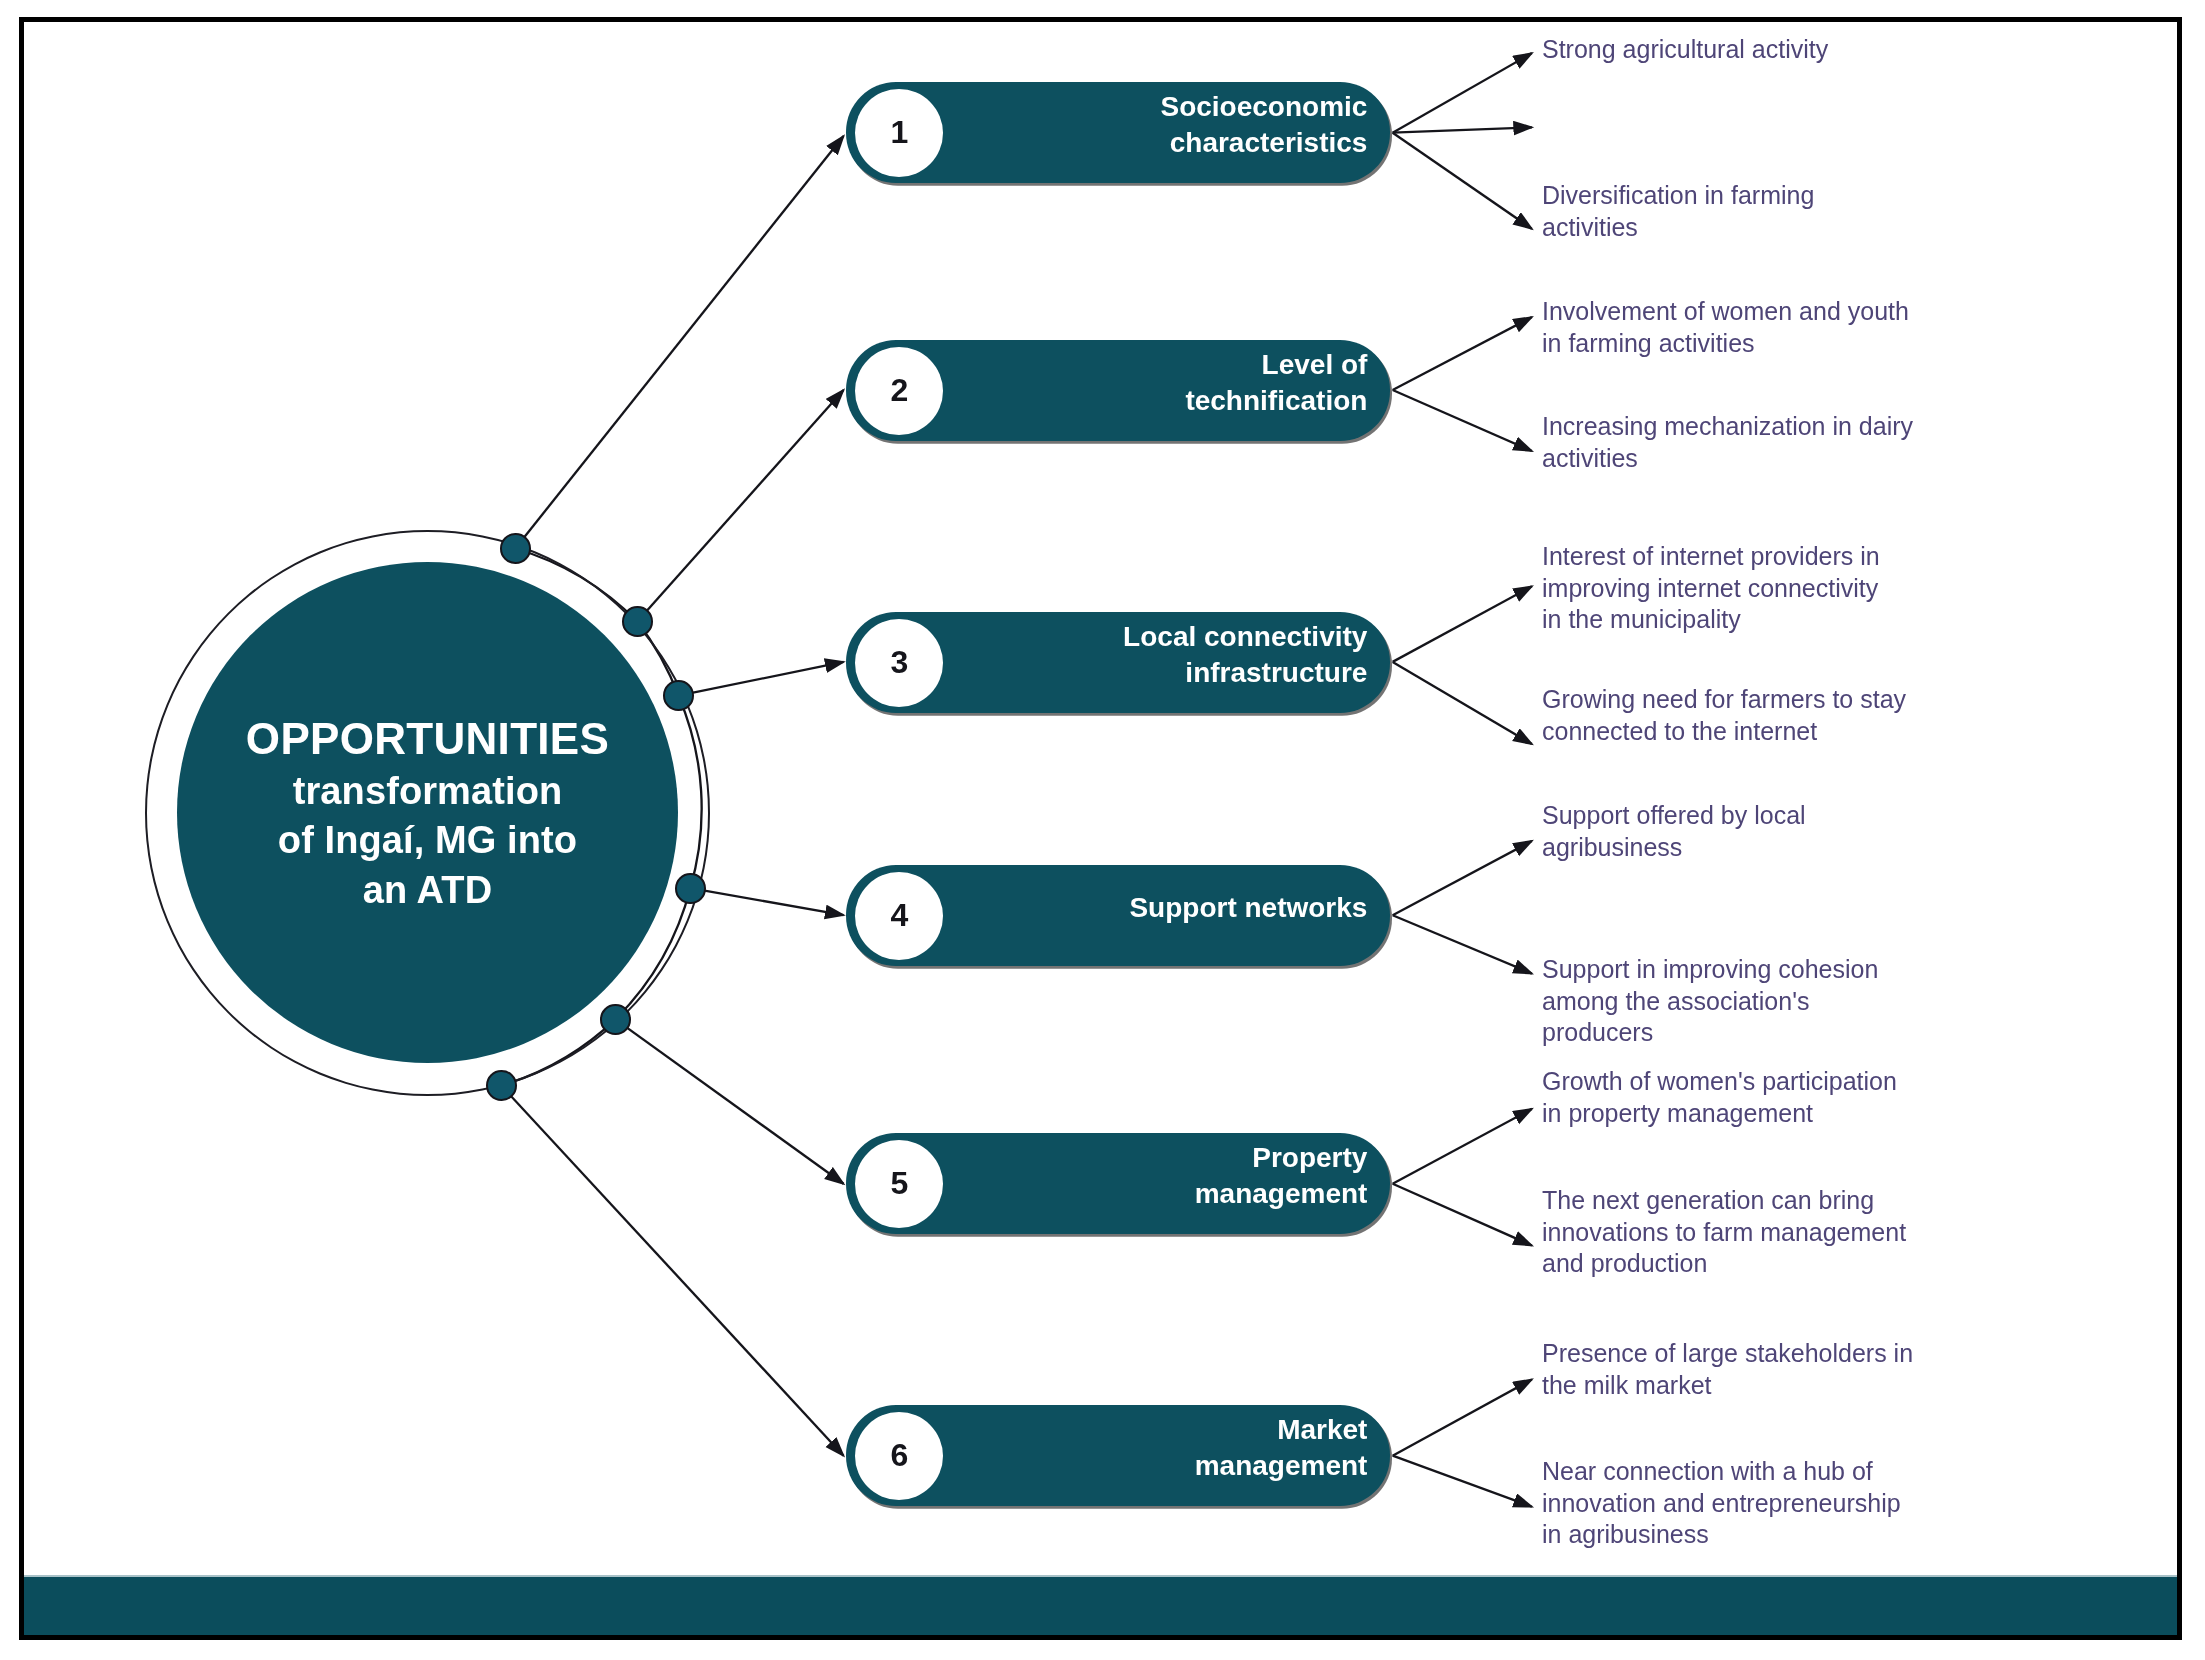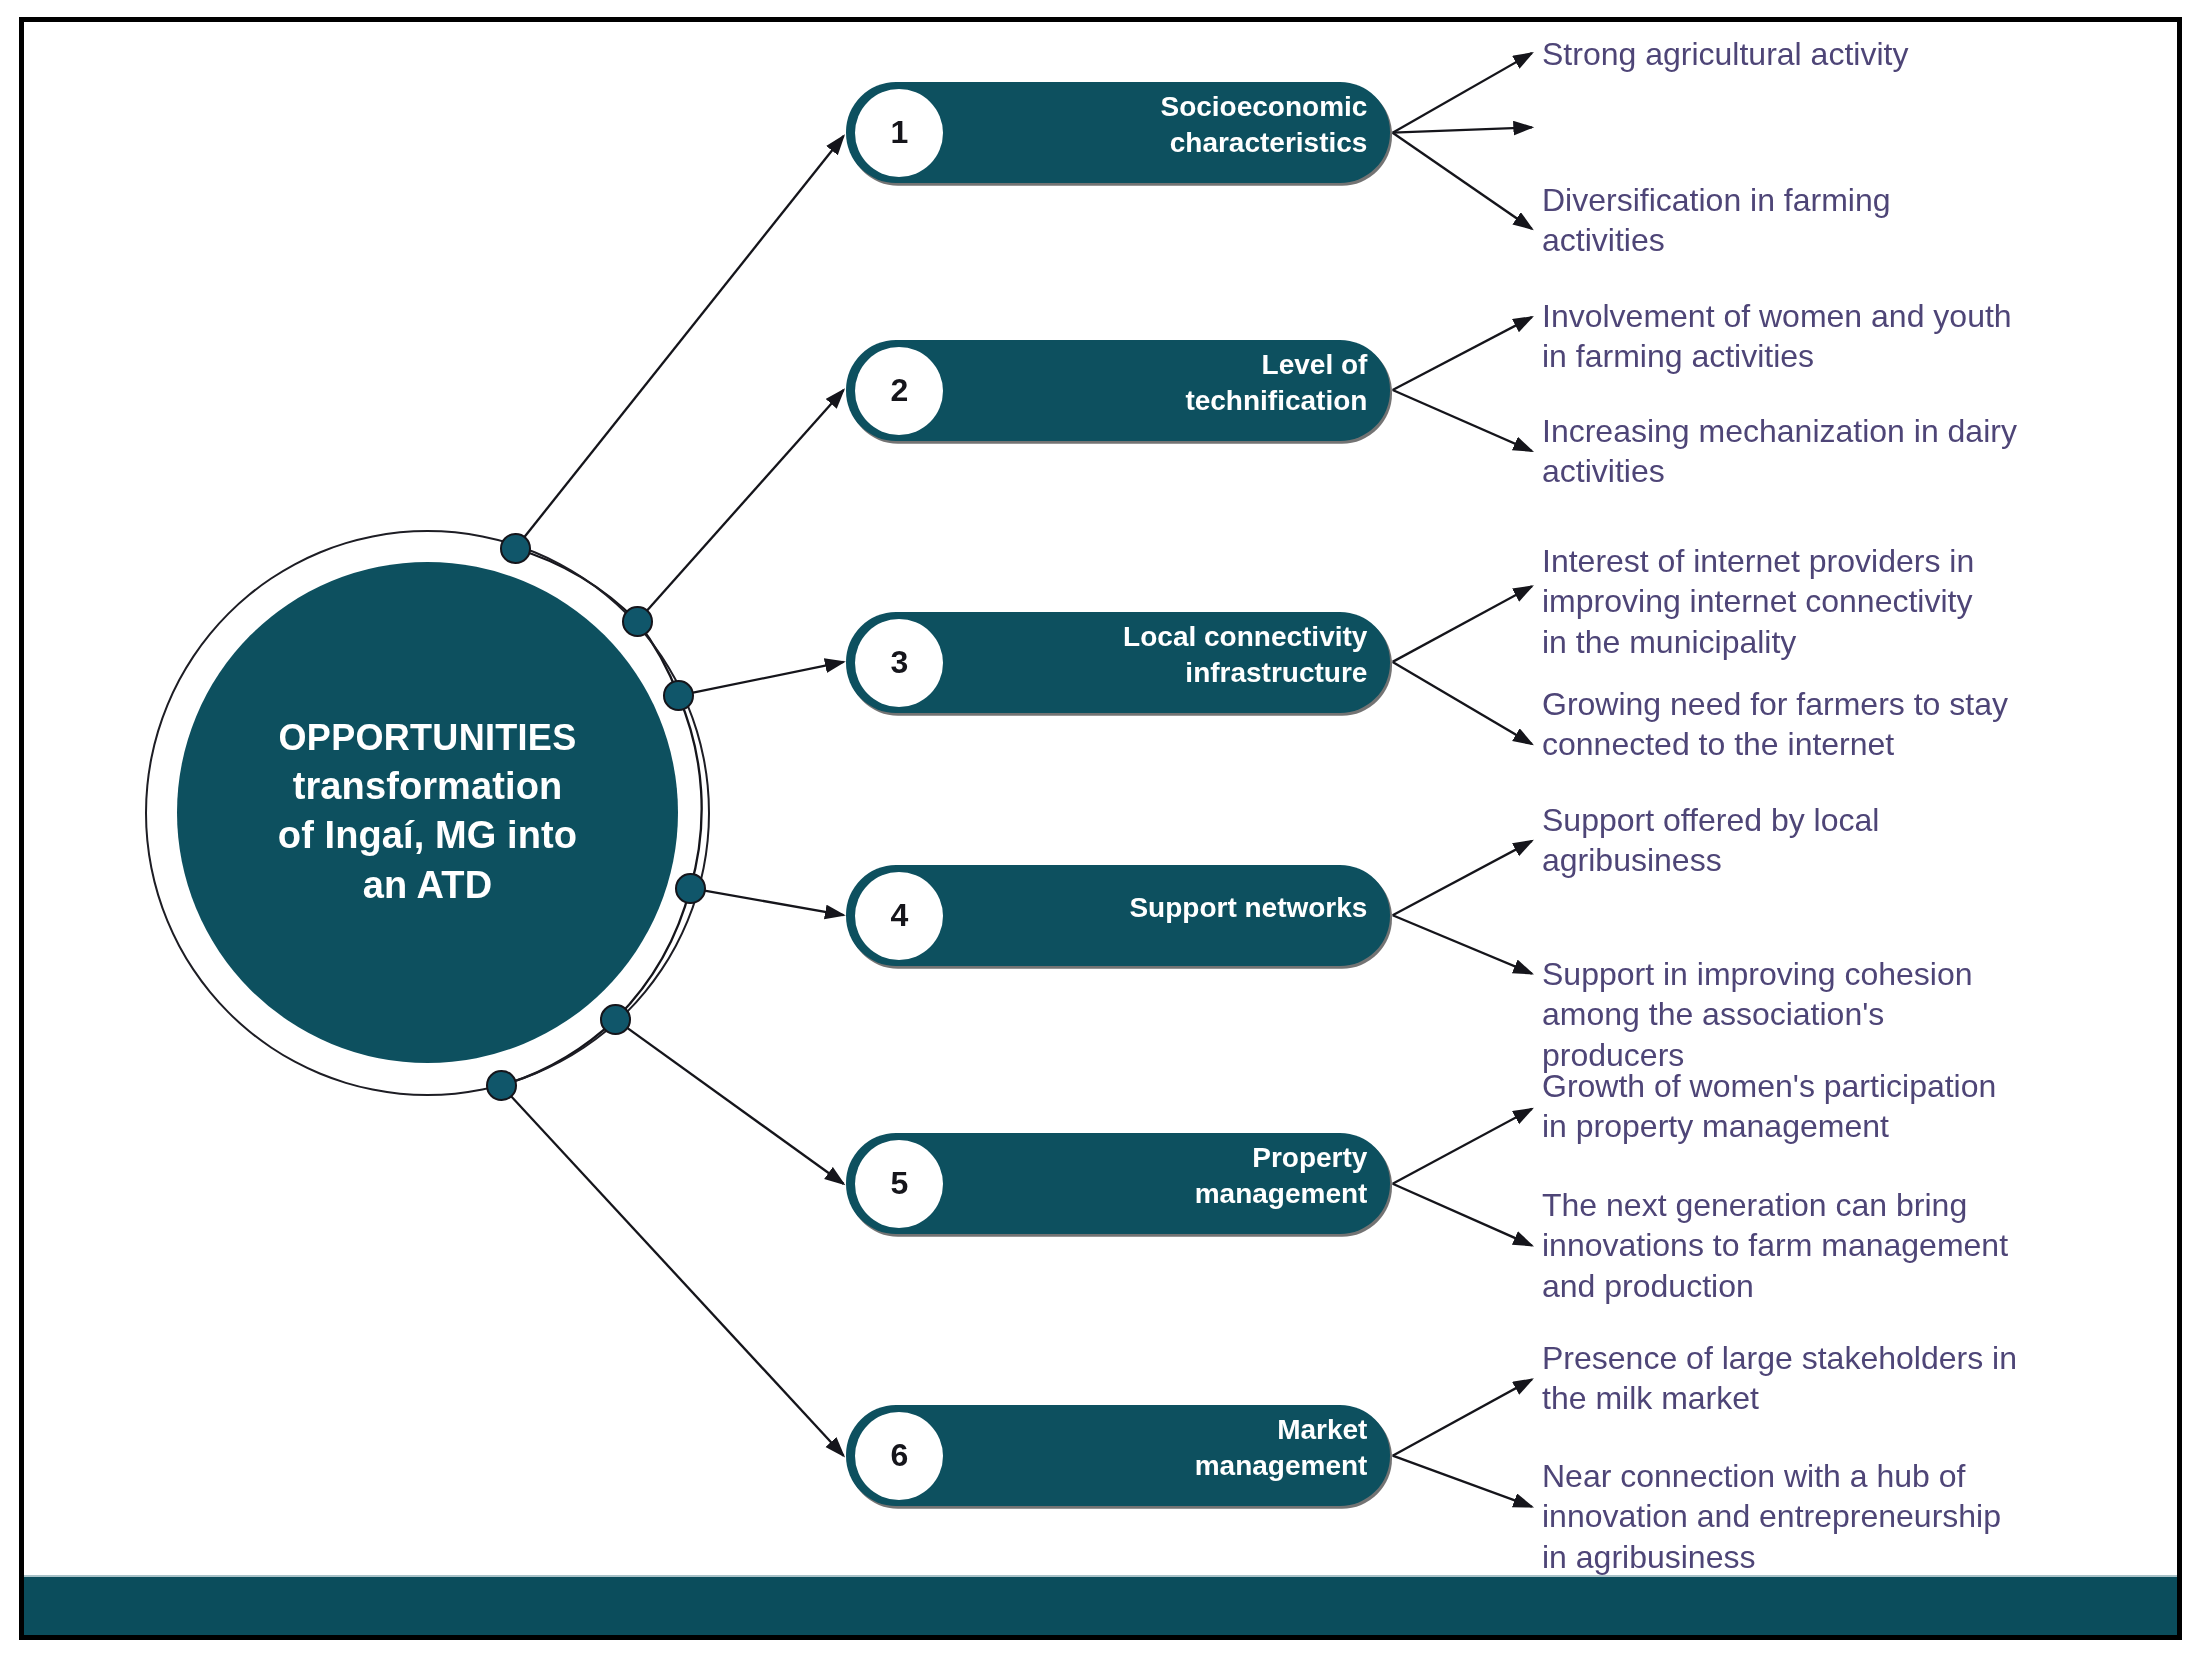--- a/index.html
+++ b/index.html
@@ -29,21 +29,21 @@
   #hub-fill{
     position:absolute;left:177px;top:562px;width:501px;height:501px;
     background:#0d505f;border-radius:50%;
     display:flex;align-items:center;justify-content:center;
   }
   #hub-text{
     color:#ffffff;text-align:center;font-weight:bold;
     font-size:38px;line-height:1.30;letter-spacing:0.1px;width:424px;
   }
   #hub-text .ln{display:block;}
-  #hub-text .ln1{font-size:36px;letter-spacing:0.3px;}
+  #hub-text .ln1{font-size:44px;letter-spacing:0.3px;}
 
   
   .pill{
     position:absolute;left:846px;width:544px;height:101px;
     background:#0d505f;border-radius:50px;
     box-shadow:2px 2.7px 0 rgba(0,0,0,0.55);
   }
   .badge{
     position:absolute;left:9.3px;top:6.6px;width:88px;height:88px;
     background:#ffffff;border-radius:50%;
@@ -53,21 +53,21 @@
   .pill-label{
     position:absolute;right:22.6px;top:0;height:85px;width:411px;
     display:flex;align-items:center;justify-content:flex-end;
     color:#ffffff;font-size:28px;font-weight:bold;line-height:1.28;
     text-align:right;white-space:pre-line;
   }
 
   
   .bullet{
     position:absolute;left:1542px;width:531px;
-    color:#4e4577;font-size:32px;line-height:1.26;
+    color:#4e4577;font-size:25px;line-height:1.26;
     white-space:pre-line;
   }
 
   .node{position:absolute;width:30.5px;height:30.5px;border-radius:50%;
         background:#10566a;border:2px solid #15151b;box-sizing:border-box;}
 </style>
 </head>
 <body>
 
 <div id="stage">

